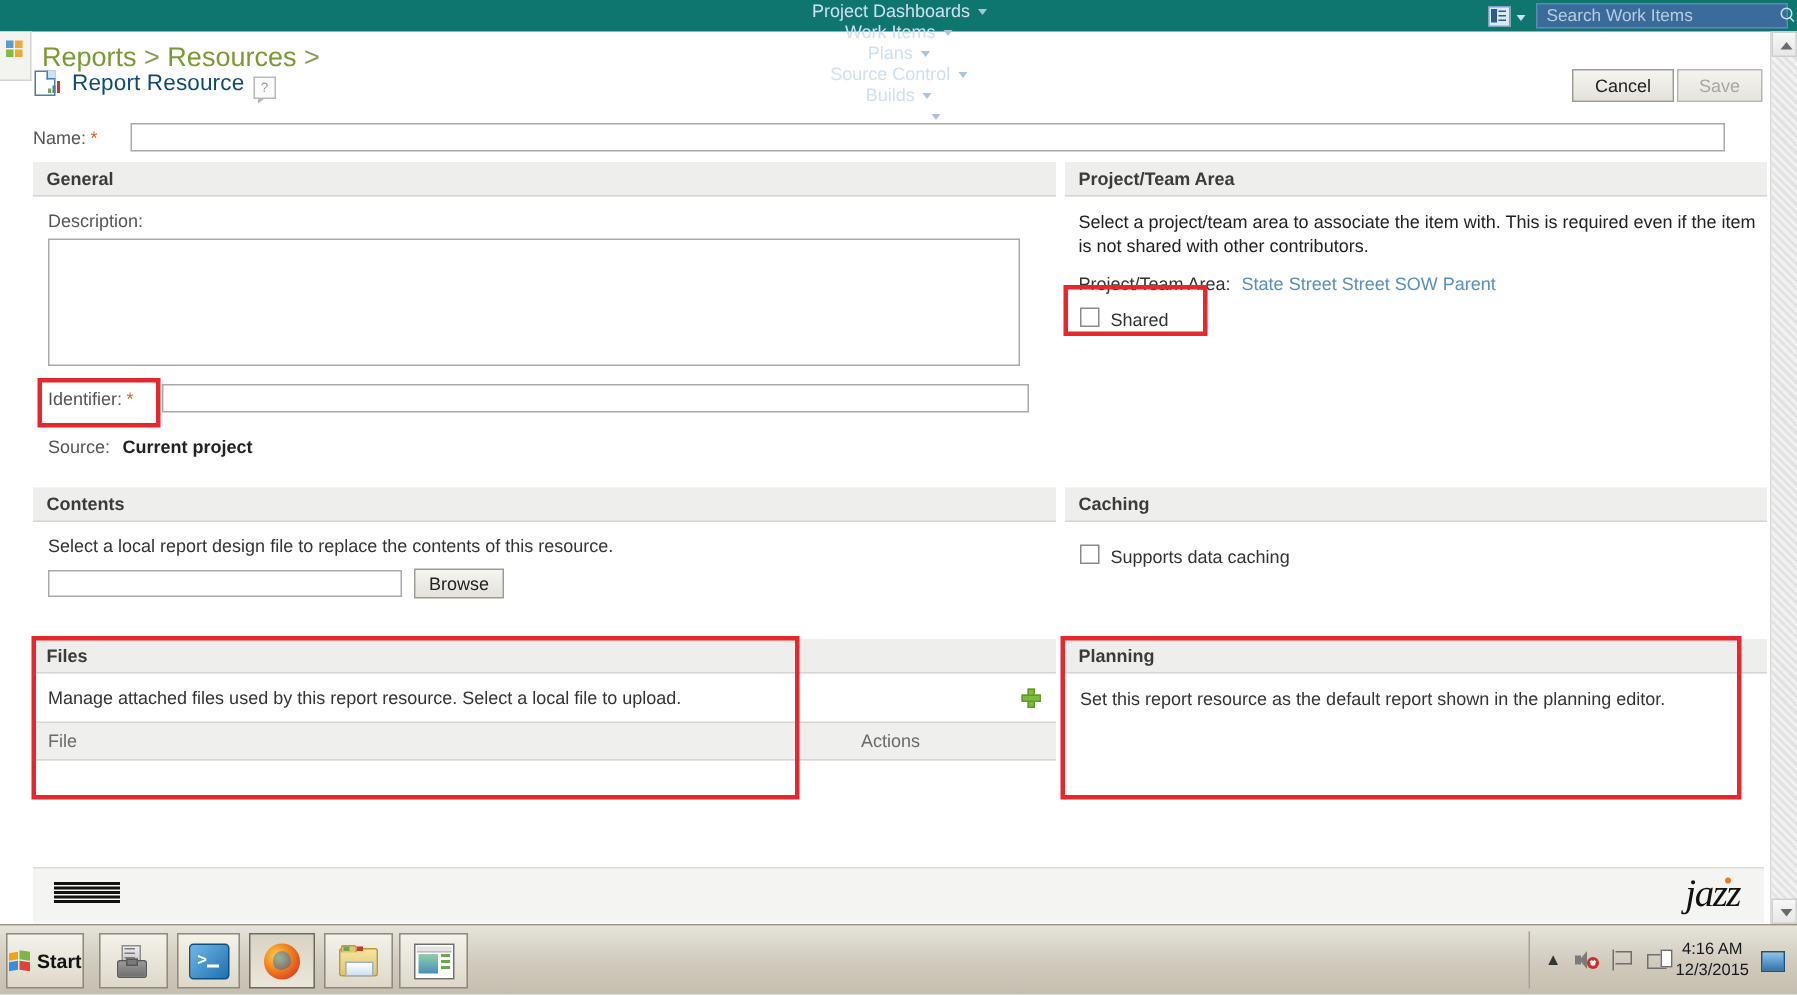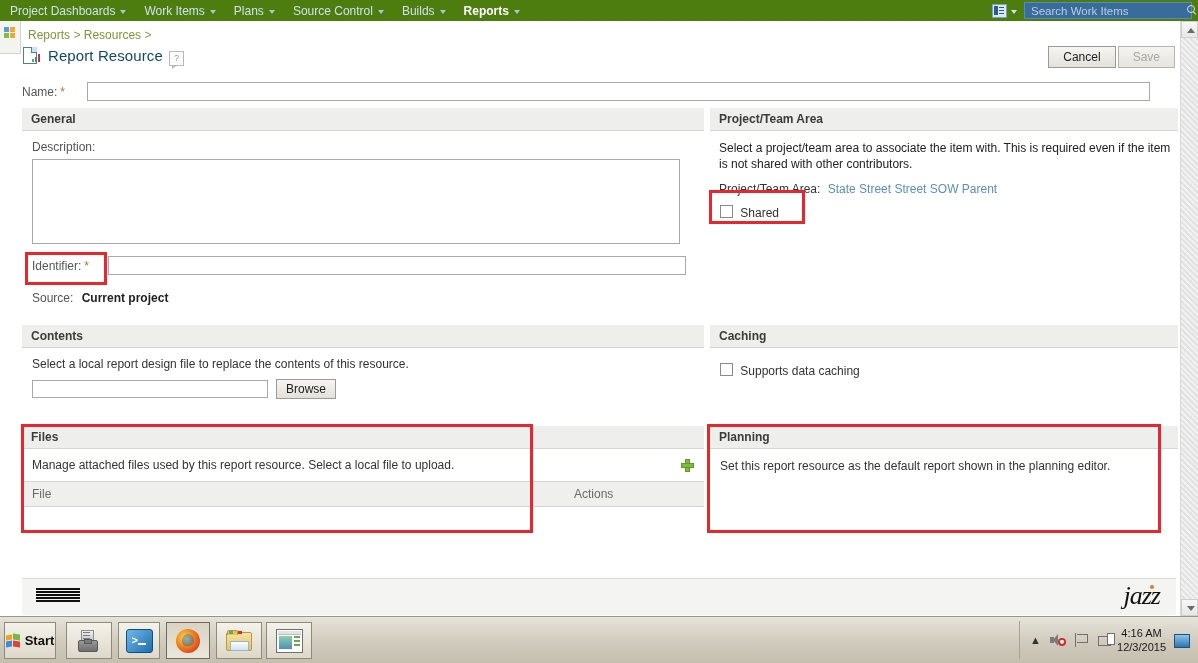--- a/index.html
+++ b/index.html
@@ -7,22 +7,22 @@
     width:1198px;height:663px;overflow:hidden;
     font-family:"Liberation Sans", sans-serif;
     font-size:12px;color:#222;background:#fff;
     -webkit-font-smoothing:antialiased;
   }
   .app{position:relative;width:1198px;height:663px;}
 
   
   .topnav{
     position:absolute;left:0;top:0;width:1198px;height:21px;
-    background:#4d7c0f;
-    display:flex;align-items:center;
+    background:#0f766e;
+    display:flex;align-items:center;flex-direction:column;
   }
   .nav-item{
     color:#cfe0f0;font-size:12px;padding:0 9px;height:21px;
     display:flex;align-items:center;gap:5px;white-space:nowrap;cursor:default;
   }
   .nav-item.first{padding-left:10px;}
   .nav-item.active{color:#ffffff;font-weight:bold;}
   .caret{
     display:inline-block;width:0;height:0;
     border-left:3.5px solid transparent;border-right:3.5px solid transparent;
@@ -70,21 +70,21 @@
     position:absolute;left:4px;top:6px;width:12px;height:12px;
   }
   .rail .grid i{position:absolute;width:5px;height:5px;display:block;}
   .rail .grid i:nth-child(1){left:0;top:0;background:#5b9bd5;}
   .rail .grid i:nth-child(2){left:6px;top:0;background:#f0a830;}
   .rail .grid i:nth-child(3){left:0;top:6px;background:#82bb45;}
   .rail .grid i:nth-child(4){left:6px;top:6px;background:#f0a830;}
 
   
   .crumbs{
-    position:absolute;left:28px;top:28px;font-size:12px;color:#7a8a33;
+    position:absolute;left:28px;top:28px;font-size:18px;color:#7a8a33;
   }
   .crumbs a{color:#7a9a33;text-decoration:none;}
   .crumbs .sep{color:#8a9a55;}
 
   
   .title-row{position:absolute;left:22px;top:45px;display:flex;align-items:center;gap:6px;}
   .rep-icon{width:20px;height:20px;position:relative;}
   .rep-icon .page{
     position:absolute;left:1px;top:1px;width:12px;height:15px;
     background:#fff;border:1.4px solid #4a7ea8;

